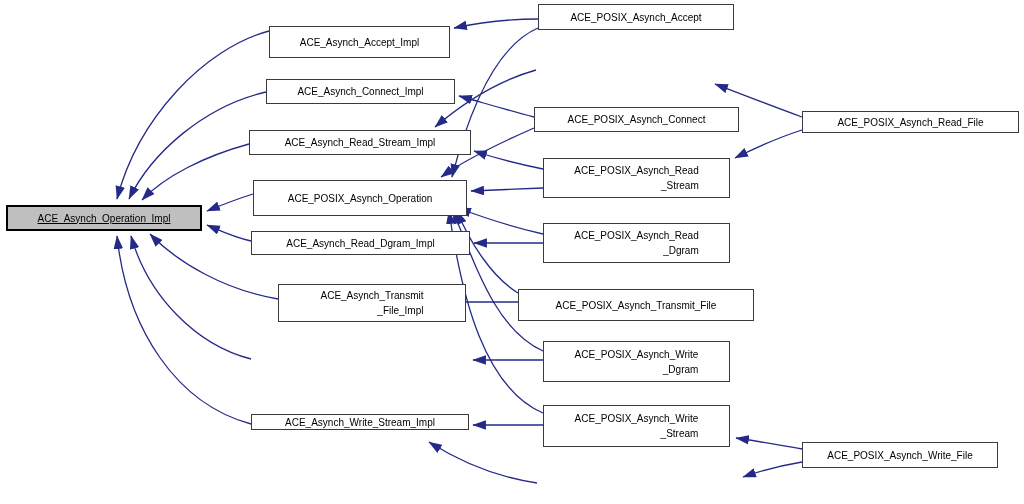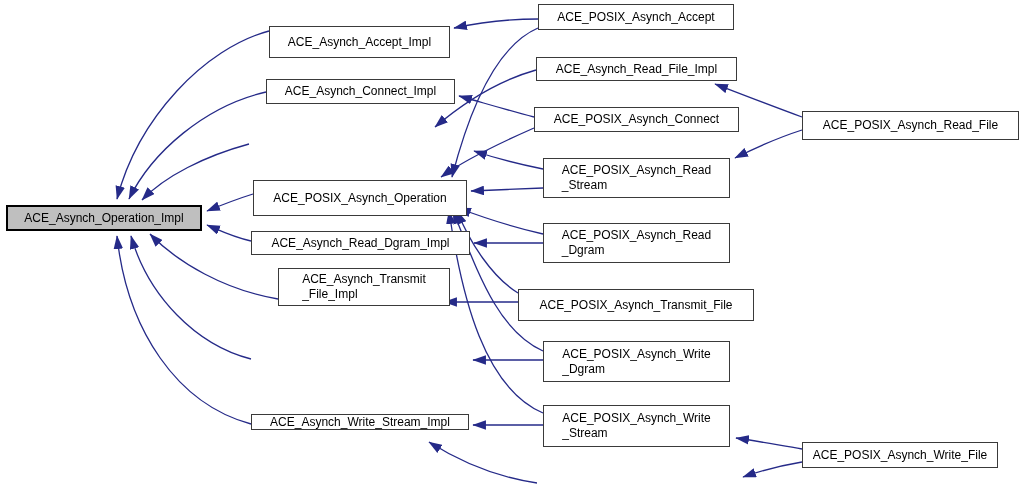--- a/index.html
+++ b/index.html
@@ -4,24 +4,24 @@
 <style>
   html,body{margin:0;padding:0;background:#ffffff;}
   #diagram{position:relative;width:1024px;height:504px;font-family:"Liberation Sans",sans-serif;overflow:hidden;background:#ffffff;}
   #edge-layer{position:absolute;left:0;top:0;width:1024px;height:504px;}
   #edge-layer path.edge{fill:none;stroke:var(--edge-color,#252a88);stroke-width:1.3px;}
   #edge-layer marker path{fill:var(--edge-color,#252a88);stroke:none;}
   .node{
     position:absolute;box-sizing:border-box;
     display:flex;align-items:center;justify-content:center;
     background:#ffffff;border:1px solid #3a3a3a;
-    color:#000;font-size:12px;line-height:15px;
-    text-align:left;white-space:pre-line;cursor:pointer;
+    color:#000;font-size:10px;line-height:15px;
+    text-align:right;white-space:pre-line;cursor:pointer;
   }
-  .node.hl{background:#bfbfbf;border:2px solid #000000;cursor:default;}
+  .node.hl{background:#bfbfbf;border:2px solid #000000;cursor:default;text-decoration:underline;}
 </style>
 </head>
 <body>
 
 <div id="diagram">
   <svg id="edge-layer" width="1024" height="504" viewBox="0 0 1024 504" xmlns="http://www.w3.org/2000/svg">
     <defs>
       <marker id="arrow" viewBox="0 0 10 7" refX="9.5" refY="3.5" markerWidth="10.5" markerHeight="7.5" orient="auto">
         <path d="M0,0 L10,3.5 L0,7 z"></path>
       </marker>
@@ -57,48 +57,48 @@
         <path d="M802,462 C778,466 763,470 743,477" class="edge" marker-end="url(#arrow)"></path>
       </g>
   </svg>
 
   <div class="node hl" style="left:6px;top:205px;width:196px;height:26px">ACE_Asynch_Operation_Impl</div>
 
   <div class="node" style="left:269px;top:26px;width:181px;height:32px">ACE_Asynch_Accept_Impl</div>
 
   <div class="node" style="left:266px;top:79px;width:189px;height:25px">ACE_Asynch_Connect_Impl</div>
 
+  <div class="node" style="left:249px;top:130px;width:222px;height:25px">ACE_Asynch_Read_Stream_Impl</div>
 
   <div class="node" style="left:253px;top:180px;width:214px;height:36px">ACE_POSIX_Asynch_Operation</div>
 
   <div class="node" style="left:251px;top:231px;width:219px;height:24px">ACE_Asynch_Read_Dgram_Impl</div>
 
-  <div class="node" style="left:278px;top:268px;width:172px;height:38px">ACE_Asynch_Transmit
+  <div class="node" style="left:278px;top:284px;width:188px;height:38px">ACE_Asynch_Transmit
 _File_Impl</div>
 
 
   <div class="node" style="left:251px;top:414px;width:218px;height:16px">ACE_Asynch_Write_Stream_Impl</div>
 
   <div class="node" style="left:538px;top:4px;width:196px;height:26px">ACE_POSIX_Asynch_Accept</div>
 
-  <div class="node" style="left:536px;top:57px;width:201px;height:24px">ACE_Asynch_Read_File_Impl</div>
 
   <div class="node" style="left:534px;top:107px;width:205px;height:25px">ACE_POSIX_Asynch_Connect</div>
 
   <div class="node" style="left:543px;top:158px;width:187px;height:40px">ACE_POSIX_Asynch_Read
 _Stream</div>
 
   <div class="node" style="left:543px;top:223px;width:187px;height:40px">ACE_POSIX_Asynch_Read
 _Dgram</div>
 
   <div class="node" style="left:518px;top:289px;width:236px;height:32px">ACE_POSIX_Asynch_Transmit_File</div>
 
   <div class="node" style="left:543px;top:341px;width:187px;height:41px">ACE_POSIX_Asynch_Write
 _Dgram</div>
 
   <div class="node" style="left:543px;top:405px;width:187px;height:42px">ACE_POSIX_Asynch_Write
 _Stream</div>
 
 
-  <div class="node" style="left:802px;top:111px;width:217px;height:29px">ACE_POSIX_Asynch_Read_File</div>
+  <div class="node" style="left:802px;top:111px;width:217px;height:22px">ACE_POSIX_Asynch_Read_File</div>
 
   <div class="node" style="left:802px;top:442px;width:196px;height:26px">ACE_POSIX_Asynch_Write_File</div>
 </div>
 
 </body></html>

